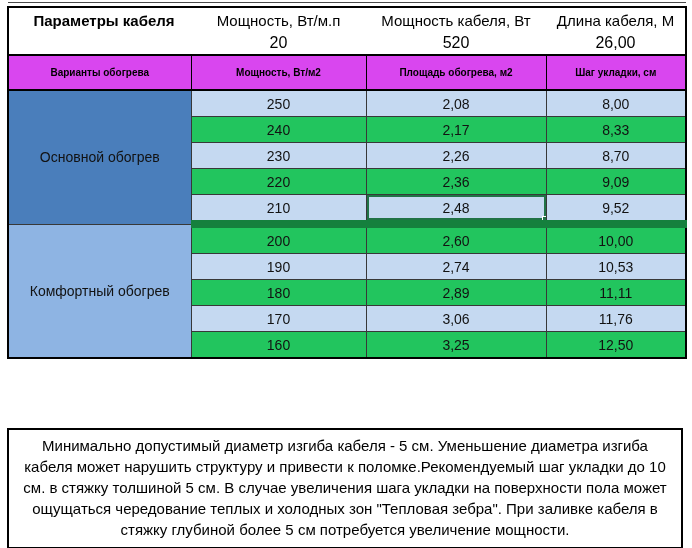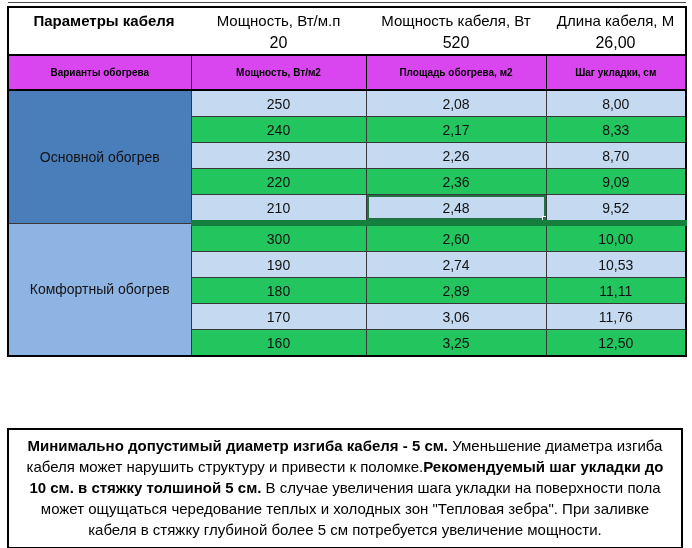--- a/index.html
+++ b/index.html
@@ -27,36 +27,36 @@
     height:33px;font-weight:bold;font-size:10px;background:#d946ef;margin-top:47px;
   }
 
   
   tr.data td{border:1px solid #383838;height:25px;font-size:14px;color:#121212;background:#22c55e;}
   tr.data.band td{background:#c5d9f1;}
   td.grp{
     border:1px solid #000;color:#ffffff;font-size:15px;background:#4a7ebb;
   }
   td.grp.comfort{background:#8eb4e3;}
-  tr.blockend td{border-bottom:6px solid #15803d;margin-left:16px;}
+  tr.blockend td{border-bottom:8px solid #15803d;margin-left:16px;}
 
   
   td.sel{position:relative;box-shadow:inset 0 0 0 2px #217346;}
   td.sel::after{
     content:"";position:absolute;right:-4px;bottom:-4px;width:6px;height:6px;
     background:#217346;border:1px solid #ffffff;z-index:3;
   }
 
   
   .note{
     position:absolute;left:7px;top:428px;width:676px;box-sizing:border-box;
     border:2px solid #000;padding:5px 10px 7px 10px;text-align:center;
     font-size:15px;line-height:21px;background:#fff;
   }
-  .note b{font-weight:bold;}
+  .note b{font-weight:normal;}
 </style>
 </head>
 <body>
 
 <div class="stage">
   <div class="topline"></div>
   <div class="ghostline"></div>
 
   <table class="sheet">
     <colgroup>
@@ -109,21 +109,21 @@
       <td>9,09</td>
     </tr>
     <tr class="data band blockend">
       <td>210</td>
       <td class="sel">2,48</td>
       <td>9,52</td>
     </tr>
 
     <tr class="data">
       <td class="grp comfort" rowspan="5" style="background: rgb(142, 180, 227);">Комфортный обогрев</td>
-      <td>300</td>
+      <td>200</td>
       <td>2,60</td>
       <td>10,00</td>
     </tr>
     <tr class="data band">
       <td>190</td>
       <td>2,74</td>
       <td>10,53</td>
     </tr>
     <tr class="data">
       <td>180</td>

